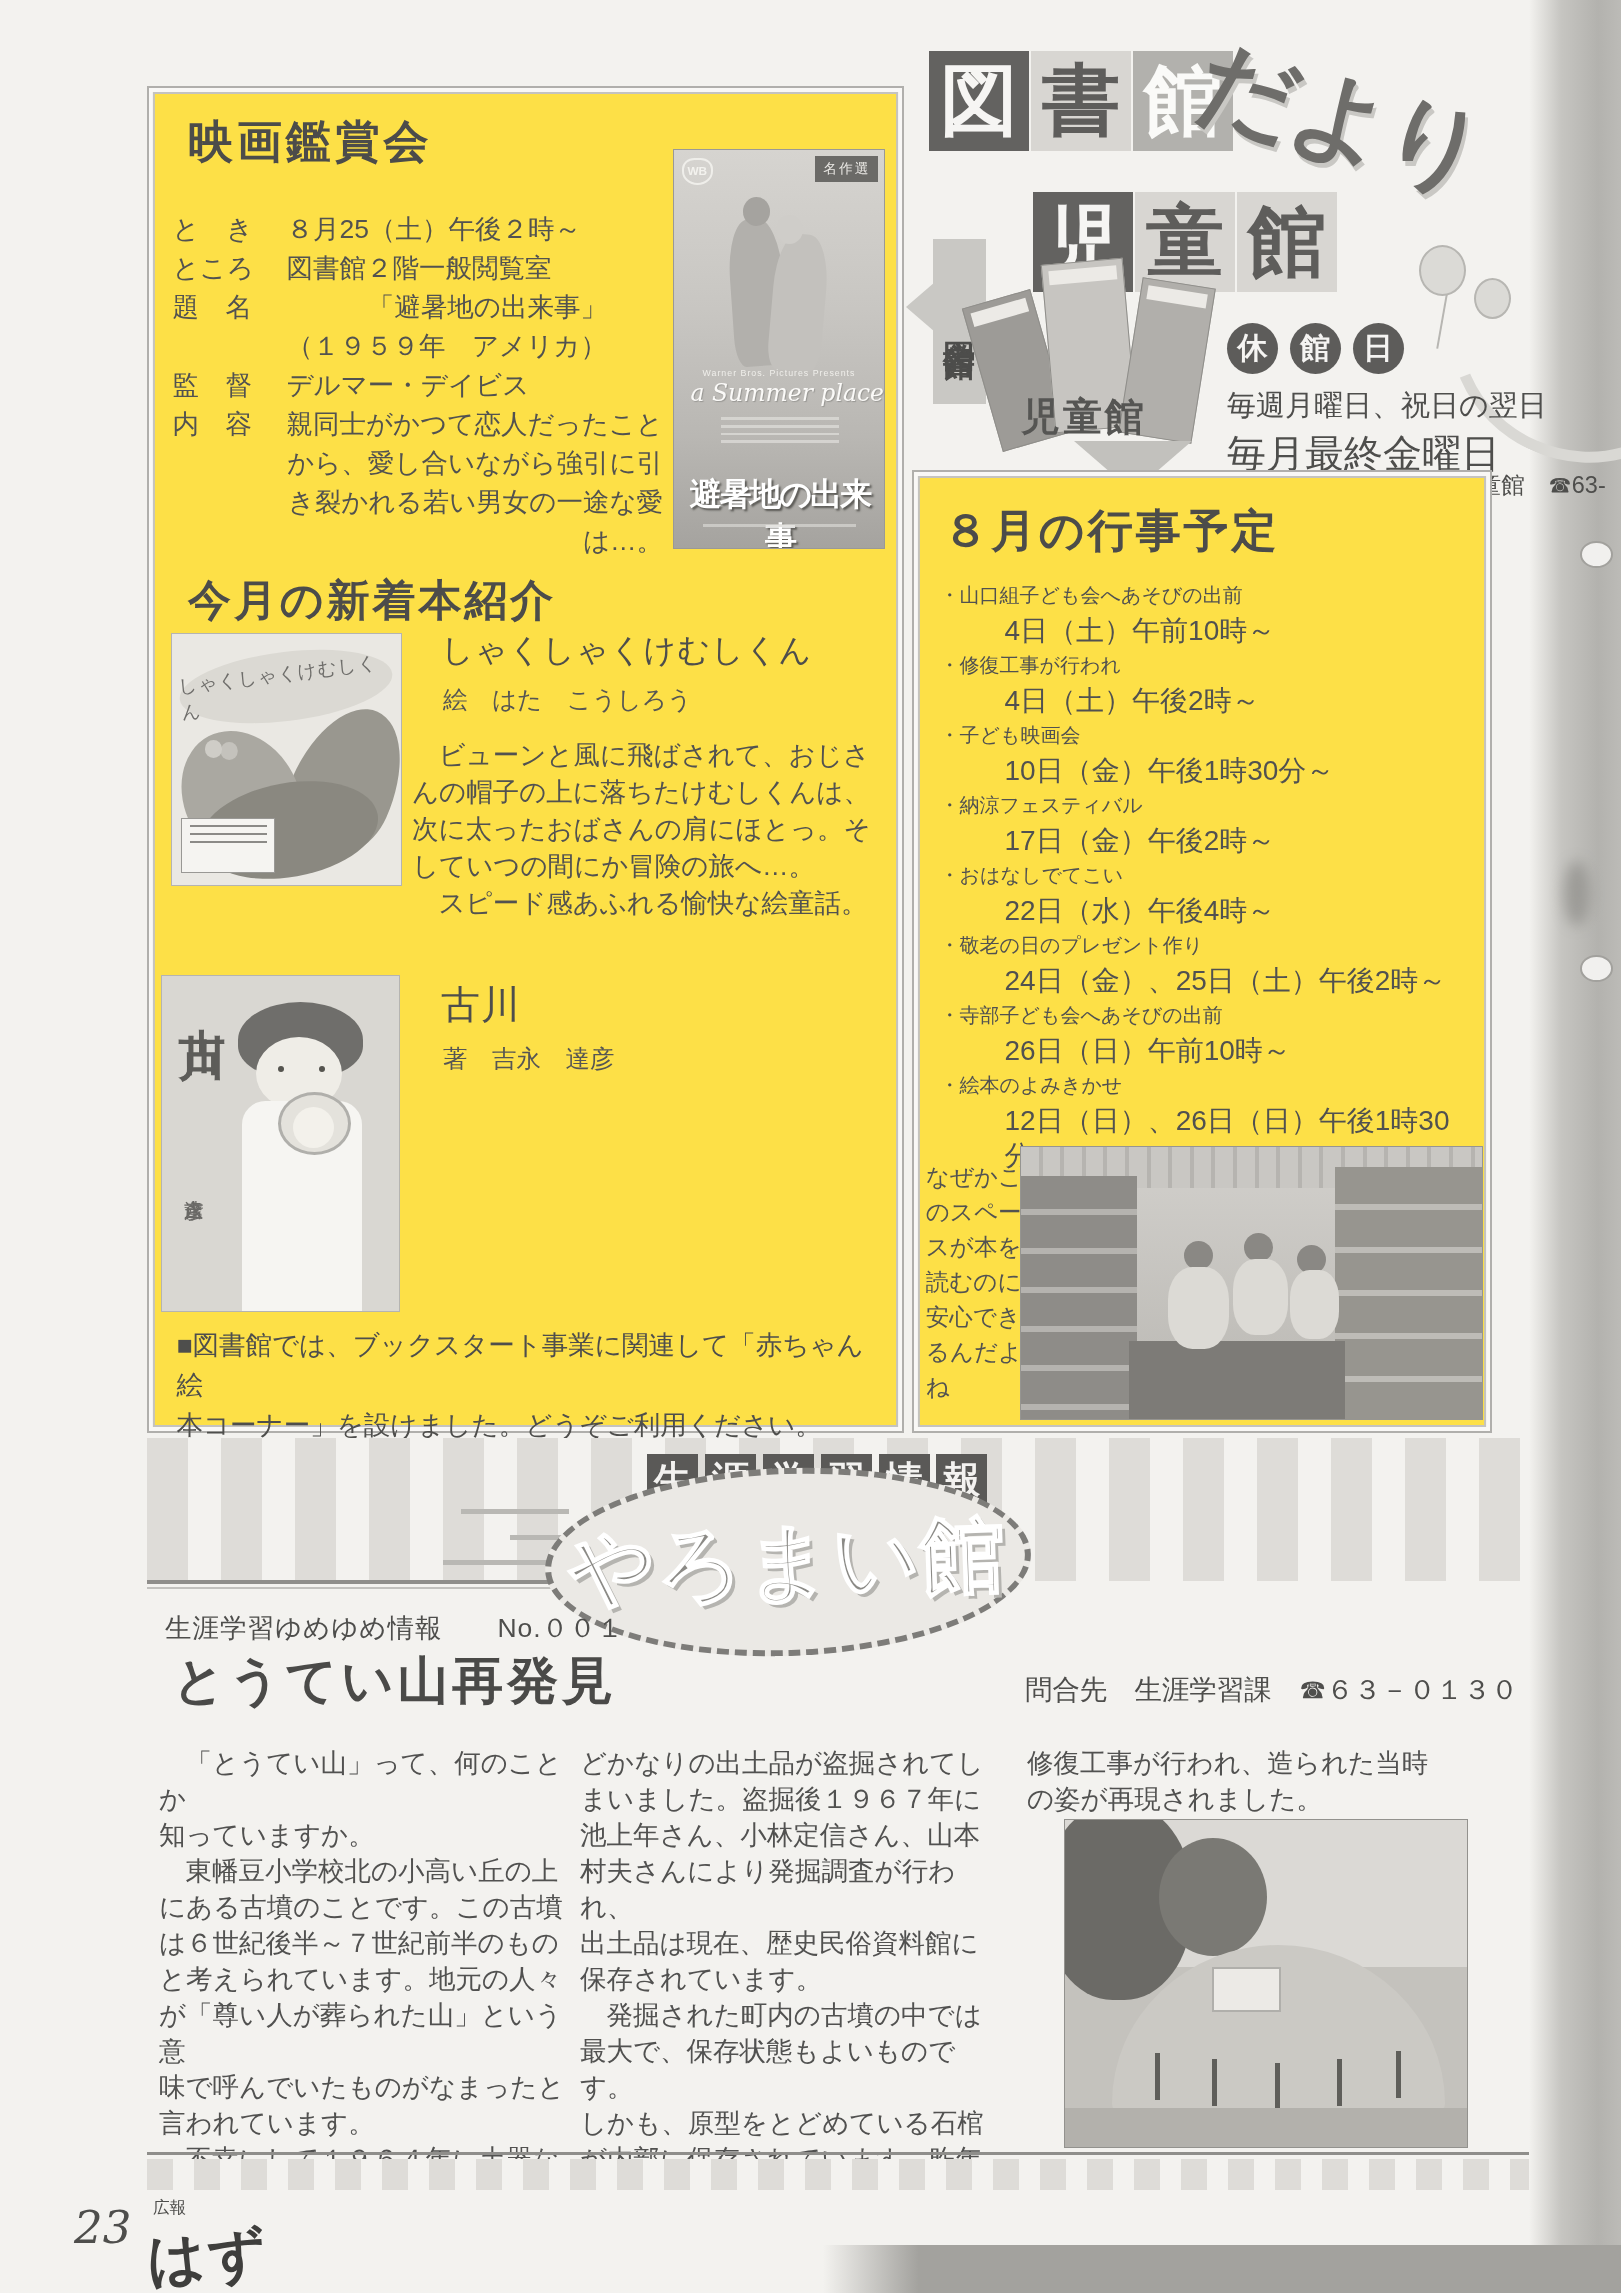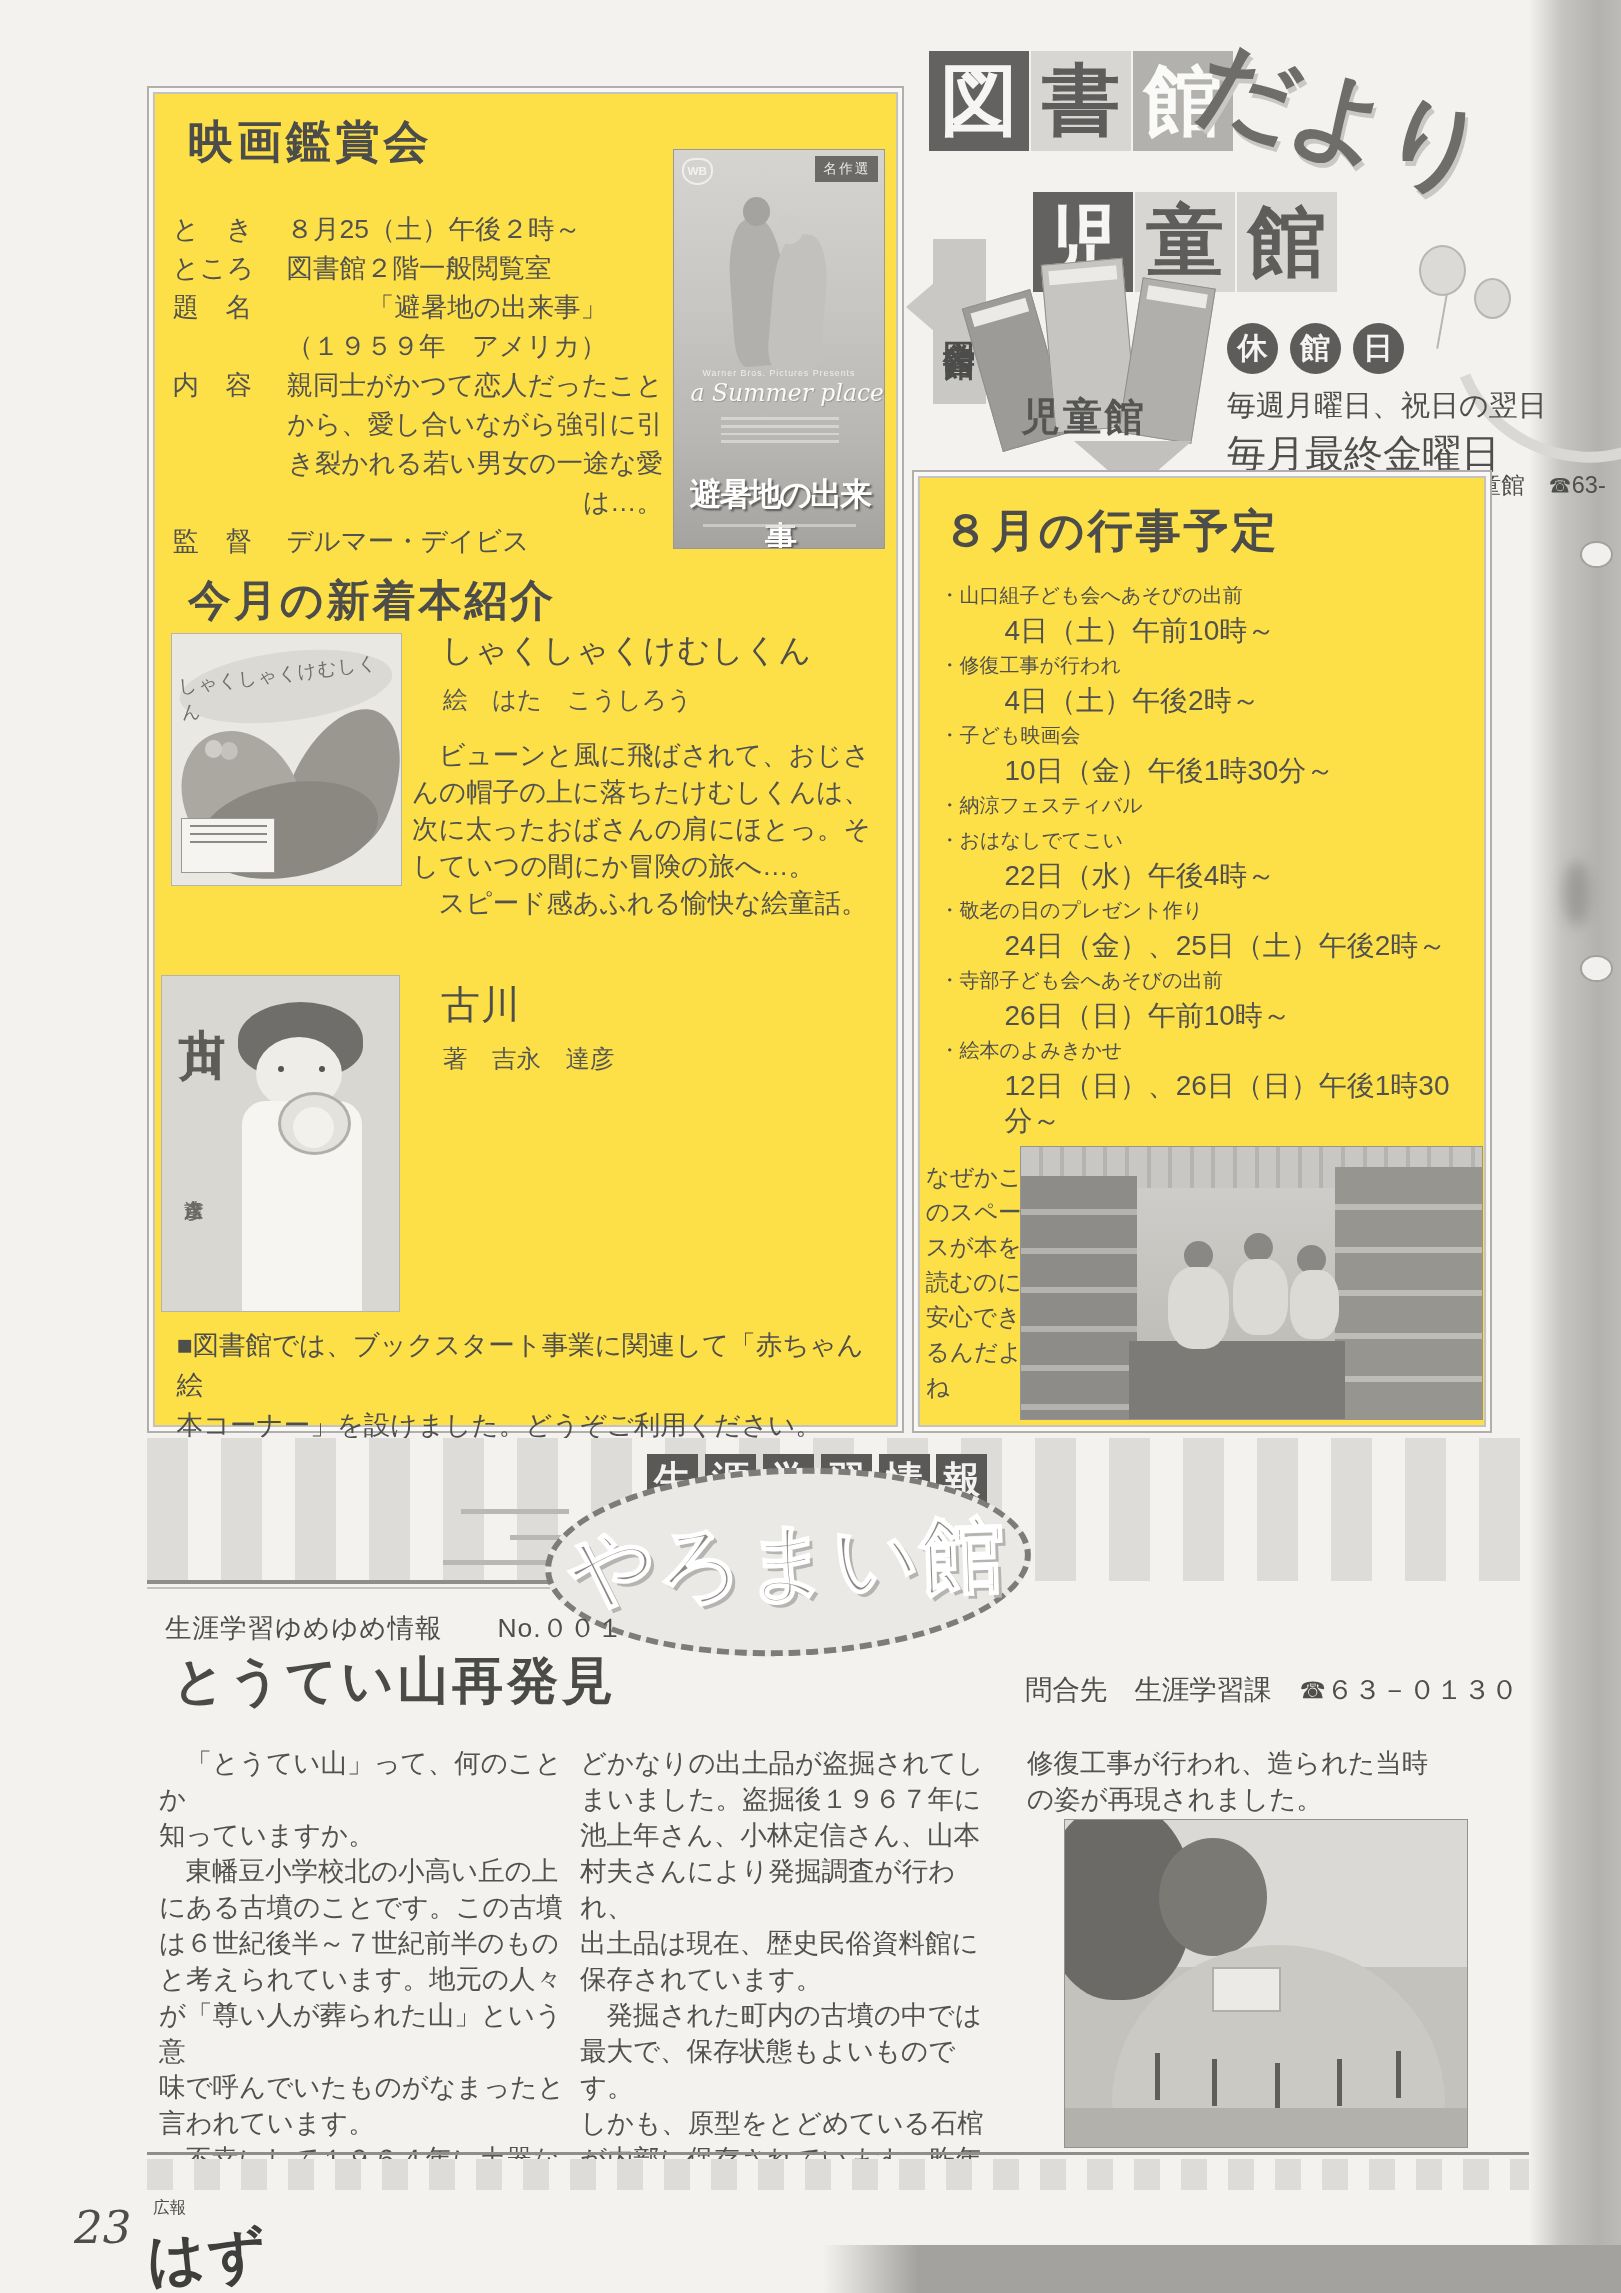--- a/index.html
+++ b/index.html
@@ -249,29 +249,29 @@
       <div class="mv-row">
         <div class="mv-label">ところ</div>
         <div class="mv-value">図書館２階一般閲覧室</div>
       </div>
       <div class="mv-row">
         <div class="mv-label">題　名</div>
         <div class="mv-value">「避暑地の出来事」
 （１９５９年　アメリカ）</div>
       </div>
       <div class="mv-row">
+        <div class="mv-label">監　督</div>
+        <div class="mv-value">デルマー・デイビス</div>
+      </div>
+      <div class="mv-row">
         <div class="mv-label">内　容</div>
         <div class="mv-value">親同士がかつて恋人だったこと
 から、愛し合いながら強引に引
 き裂かれる若い男女の一途な愛
 は…。</div>
-      </div>
-      <div class="mv-row">
-        <div class="mv-label">監　督</div>
-        <div class="mv-value">デルマー・デイビス</div>
       </div>
     </div>
 
     <div class="poster">
       <div class="wb-shield">WB</div>
       <div class="poster-badge">名作選</div>
       <div class="couple"></div>
       <div class="couple c2"></div>
       <div class="couple-head"></div>
       <div class="couple-head h2"></div>
@@ -375,20 +375,21 @@
   <div class="dbox" id="event-box">
     <div class="ev-heading">８月の行事予定</div>
     <div class="ev-list">
       <div class="ev-name">山口組子ども会へあそびの出前</div>
       <div class="ev-when">4日（土）午前10時～</div>
       <div class="ev-name">修復工事が行われ</div>
       <div class="ev-when">4日（土）午後2時～</div>
       <div class="ev-name">子ども映画会</div>
       <div class="ev-when">10日（金）午後1時30分～</div>
       <div class="ev-name">納涼フェスティバル</div>
+      <div class="ev-when">17日（金）午後2時～</div>
       <div class="ev-name">おはなしでてこい</div>
       <div class="ev-when">22日（水）午後4時～</div>
       <div class="ev-name">敬老の日のプレゼント作り</div>
       <div class="ev-when">24日（金）、25日（土）午後2時～</div>
       <div class="ev-name">寺部子ども会へあそびの出前</div>
       <div class="ev-when">26日（日）午前10時～</div>
       <div class="ev-name">絵本のよみきかせ</div>
       <div class="ev-when">12日（日）、26日（日）午後1時30分～</div>
     </div>
     <div class="ev-caption">なぜかこ

